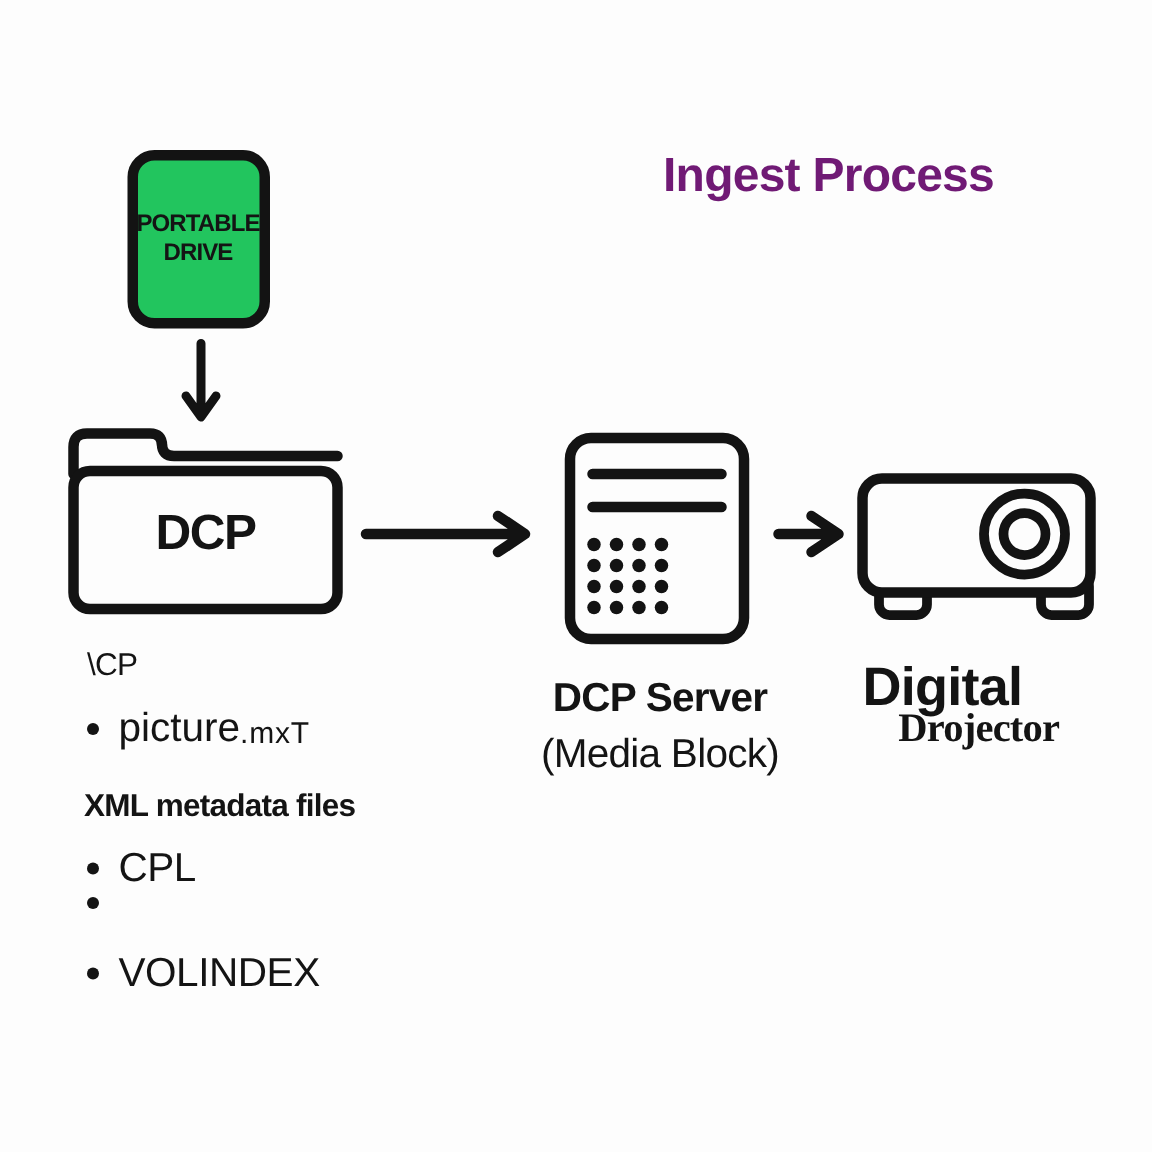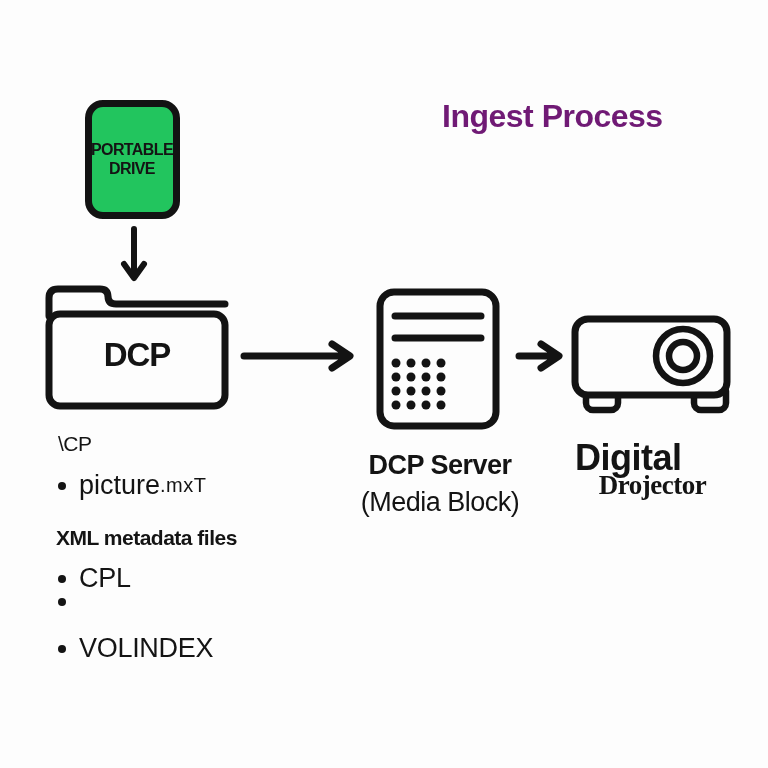--- a/index.html
+++ b/index.html
@@ -38,21 +38,21 @@
   .ink-fill{fill:#131313;}
 
   .folder-label{
     left:42px;top:336px;width:190px;text-align:center;
     font-size:33px;font-weight:bold;letter-spacing:-1px;
   }
 
   .cp-path{
     left:58px;top:432px;font-size:21px;font-weight:400;letter-spacing:-0.5px;
   }
-  .bullet-row{display:flex;align-items:center;}
+  .bullet-row{display:flex;align-items:flex-end;}
   .bullet{
     width:8px;height:8px;border-radius:50%;background:#141414;
     flex:0 0 auto;align-self:center;margin-right:13px;
   }
   .picture-row{left:58px;top:470px;font-size:27px;}
   .file-ext{font-size:20px;letter-spacing:0.5px;}
 
   .xml-heading{
     left:56px;top:526px;font-size:21px;font-weight:bold;letter-spacing:-0.5px;
   }

